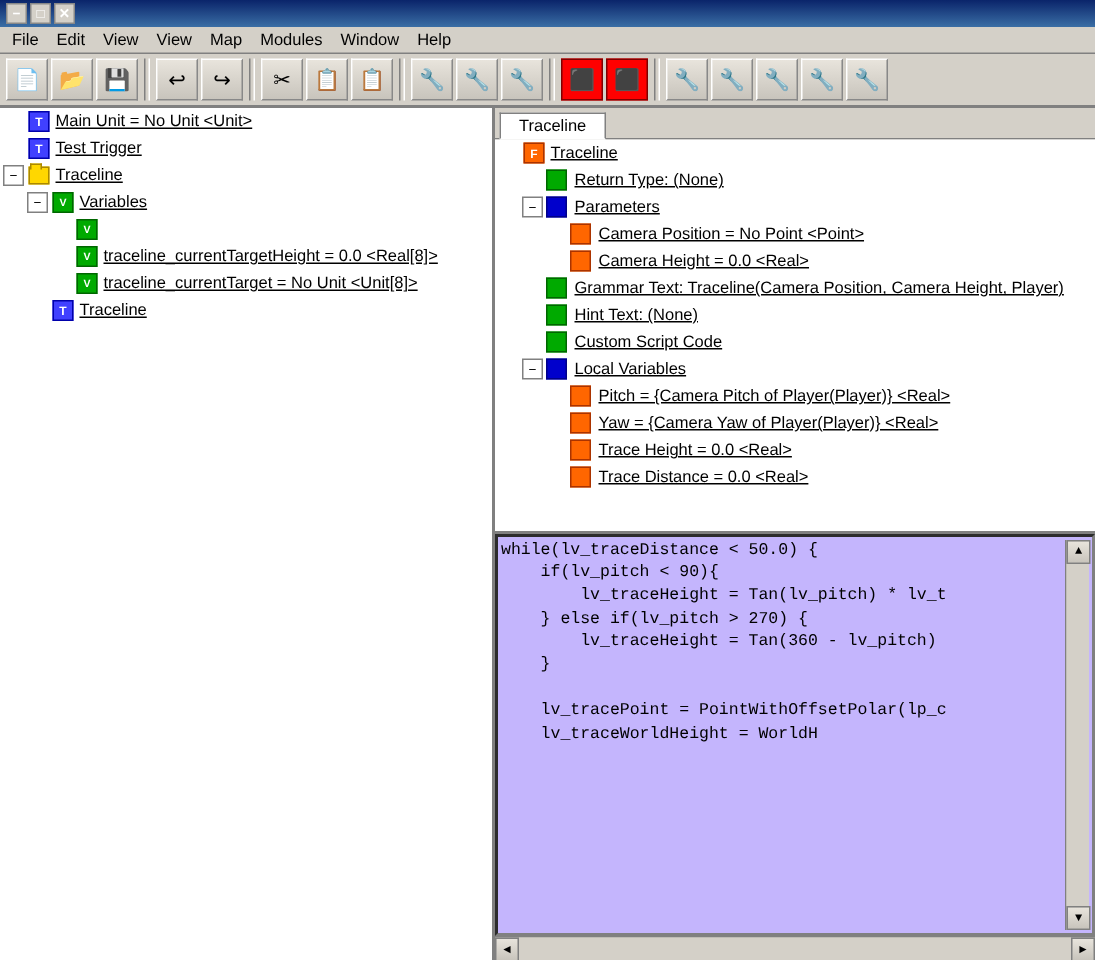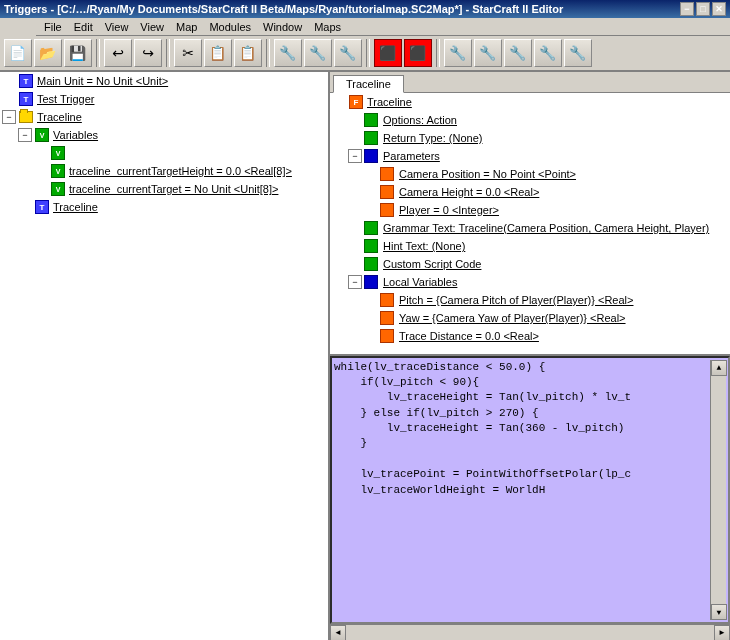--- a/index.html
+++ b/index.html
@@ -28,21 +28,20 @@
     }
 
     
     #menu-bar {
       background: #d4d0c8;
       height: 18px;
       display: flex;
       align-items: center;
       border-bottom: 1px solid #808080;
       padding: 0 2px;
-      margin-left: 36px;
     }
     .menu-item {
       padding: 1px 6px;
       font-size: 11px;
       cursor: pointer;
     }
 
     
     #toolbar {
       background: #d4d0c8;
@@ -264,37 +263,36 @@
       background: #ff6600;
       border: 1px solid #aa3300;
       flex-shrink: 0;
       margin-right: 2px;
     }
   </style>
 </head>
 <body>
 
 <div id="title-bar">
-  <span>Triggers - [C:/…/Ryan/My Documents/StarCraft II Beta/Maps/Ryan/tutorialmap.SC2Map*] - StarCraft II Editor</span>
   <div id="title-buttons">
     <div class="title-btn">−</div>
     <div class="title-btn">□</div>
     <div class="title-btn">✕</div>
   </div>
 </div>
 
 <div id="menu-bar">
     <div class="menu-item">File</div>
     <div class="menu-item">Edit</div>
     <div class="menu-item">View</div>
     <div class="menu-item">View</div>
     <div class="menu-item">Map</div>
     <div class="menu-item">Modules</div>
     <div class="menu-item">Window</div>
-    <div class="menu-item">Maps</div>
+    <div class="menu-item">Help</div>
   </div>
 
 <div id="toolbar">
   <div class="toolbar-btn">📄</div>
   <div class="toolbar-btn">📂</div>
   <div class="toolbar-btn">💾</div>
   <div class="toolbar-separator"></div>
   <div class="toolbar-btn">↩</div>
   <div class="toolbar-btn">↪</div>
   <div class="toolbar-separator"></div>
@@ -402,114 +400,106 @@
               <div class="icon-func">F</div>
             </span>
             <span class="item-label">Traceline</span>
           </div>
           <div class="rtree-item">
             <span style="display: inline-block; width: 16px;"></span>
             <span style="display: inline-block; width: 16px;"></span>
             <span class="item-icon">
               <div class="icon-green-box"></div>
             </span>
-            <span class="item-label">Options: Action</span>
+            <span class="item-label">Return Type: (None)</span>
+          </div>
+          <div class="rtree-item">
+            <span style="display: inline-block; width: 16px;"></span>
+            <span class="tree-expand">−</span>
+            <span class="item-icon">
+              <div class="icon-blue-box"></div>
+            </span>
+            <span class="item-label">Parameters</span>
+          </div>
+          <div class="rtree-item">
+            <span style="display: inline-block; width: 16px;"></span>
+            <span style="display: inline-block; width: 16px;"></span>
+            <span style="display: inline-block; width: 16px;"></span>
+            <span class="item-icon">
+              <div class="icon-orange-box"></div>
+            </span>
+            <span class="item-label">Camera Position = No Point &lt;Point&gt;</span>
+          </div>
+          <div class="rtree-item">
+            <span style="display: inline-block; width: 16px;"></span>
+            <span style="display: inline-block; width: 16px;"></span>
+            <span style="display: inline-block; width: 16px;"></span>
+            <span class="item-icon">
+              <div class="icon-orange-box"></div>
+            </span>
+            <span class="item-label">Camera Height = 0.0 &lt;Real&gt;</span>
           </div>
           <div class="rtree-item">
             <span style="display: inline-block; width: 16px;"></span>
             <span style="display: inline-block; width: 16px;"></span>
             <span class="item-icon">
               <div class="icon-green-box"></div>
             </span>
-            <span class="item-label">Return Type: (None)</span>
+            <span class="item-label">Grammar Text: Traceline(Camera Position, Camera Height, Player)</span>
+          </div>
+          <div class="rtree-item">
+            <span style="display: inline-block; width: 16px;"></span>
+            <span style="display: inline-block; width: 16px;"></span>
+            <span class="item-icon">
+              <div class="icon-green-box"></div>
+            </span>
+            <span class="item-label">Hint Text: (None)</span>
+          </div>
+          <div class="rtree-item">
+            <span style="display: inline-block; width: 16px;"></span>
+            <span style="display: inline-block; width: 16px;"></span>
+            <span class="item-icon">
+              <div class="icon-green-box"></div>
+            </span>
+            <span class="item-label">Custom Script Code</span>
           </div>
           <div class="rtree-item">
             <span style="display: inline-block; width: 16px;"></span>
             <span class="tree-expand">−</span>
             <span class="item-icon">
               <div class="icon-blue-box"></div>
             </span>
-            <span class="item-label">Parameters</span>
+            <span class="item-label">Local Variables</span>
           </div>
           <div class="rtree-item">
             <span style="display: inline-block; width: 16px;"></span>
             <span style="display: inline-block; width: 16px;"></span>
             <span style="display: inline-block; width: 16px;"></span>
             <span class="item-icon">
               <div class="icon-orange-box"></div>
             </span>
-            <span class="item-label">Camera Position = No Point &lt;Point&gt;</span>
+            <span class="item-label">Pitch = {Camera Pitch of Player(Player)} &lt;Real&gt;</span>
           </div>
           <div class="rtree-item">
             <span style="display: inline-block; width: 16px;"></span>
             <span style="display: inline-block; width: 16px;"></span>
             <span style="display: inline-block; width: 16px;"></span>
             <span class="item-icon">
               <div class="icon-orange-box"></div>
             </span>
-            <span class="item-label">Camera Height = 0.0 &lt;Real&gt;</span>
+            <span class="item-label">Yaw = {Camera Yaw of Player(Player)} &lt;Real&gt;</span>
           </div>
           <div class="rtree-item">
             <span style="display: inline-block; width: 16px;"></span>
             <span style="display: inline-block; width: 16px;"></span>
             <span style="display: inline-block; width: 16px;"></span>
             <span class="item-icon">
               <div class="icon-orange-box"></div>
             </span>
-            <span class="item-label">Player = 0 &lt;Integer&gt;</span>
-          </div>
-          <div class="rtree-item">
-            <span style="display: inline-block; width: 16px;"></span>
-            <span style="display: inline-block; width: 16px;"></span>
-            <span class="item-icon">
-              <div class="icon-green-box"></div>
-            </span>
-            <span class="item-label">Grammar Text: Traceline(Camera Position, Camera Height, Player)</span>
-          </div>
-          <div class="rtree-item">
-            <span style="display: inline-block; width: 16px;"></span>
-            <span style="display: inline-block; width: 16px;"></span>
-            <span class="item-icon">
-              <div class="icon-green-box"></div>
-            </span>
-            <span class="item-label">Hint Text: (None)</span>
-          </div>
-          <div class="rtree-item">
-            <span style="display: inline-block; width: 16px;"></span>
-            <span style="display: inline-block; width: 16px;"></span>
-            <span class="item-icon">
-              <div class="icon-green-box"></div>
-            </span>
-            <span class="item-label">Custom Script Code</span>
-          </div>
-          <div class="rtree-item">
-            <span style="display: inline-block; width: 16px;"></span>
-            <span class="tree-expand">−</span>
-            <span class="item-icon">
-              <div class="icon-blue-box"></div>
-            </span>
-            <span class="item-label">Local Variables</span>
-          </div>
-          <div class="rtree-item">
-            <span style="display: inline-block; width: 16px;"></span>
-            <span style="display: inline-block; width: 16px;"></span>
-            <span style="display: inline-block; width: 16px;"></span>
-            <span class="item-icon">
-              <div class="icon-orange-box"></div>
-            </span>
-            <span class="item-label">Pitch = {Camera Pitch of Player(Player)} &lt;Real&gt;</span>
-          </div>
-          <div class="rtree-item">
-            <span style="display: inline-block; width: 16px;"></span>
-            <span style="display: inline-block; width: 16px;"></span>
-            <span style="display: inline-block; width: 16px;"></span>
-            <span class="item-icon">
-              <div class="icon-orange-box"></div>
-            </span>
-            <span class="item-label">Yaw = {Camera Yaw of Player(Player)} &lt;Real&gt;</span>
+            <span class="item-label">Trace Height = 0.0 &lt;Real&gt;</span>
           </div>
           <div class="rtree-item">
             <span style="display: inline-block; width: 16px;"></span>
             <span style="display: inline-block; width: 16px;"></span>
             <span style="display: inline-block; width: 16px;"></span>
             <span class="item-icon">
               <div class="icon-orange-box"></div>
             </span>
             <span class="item-label">Trace Distance = 0.0 &lt;Real&gt;</span>
           </div>

